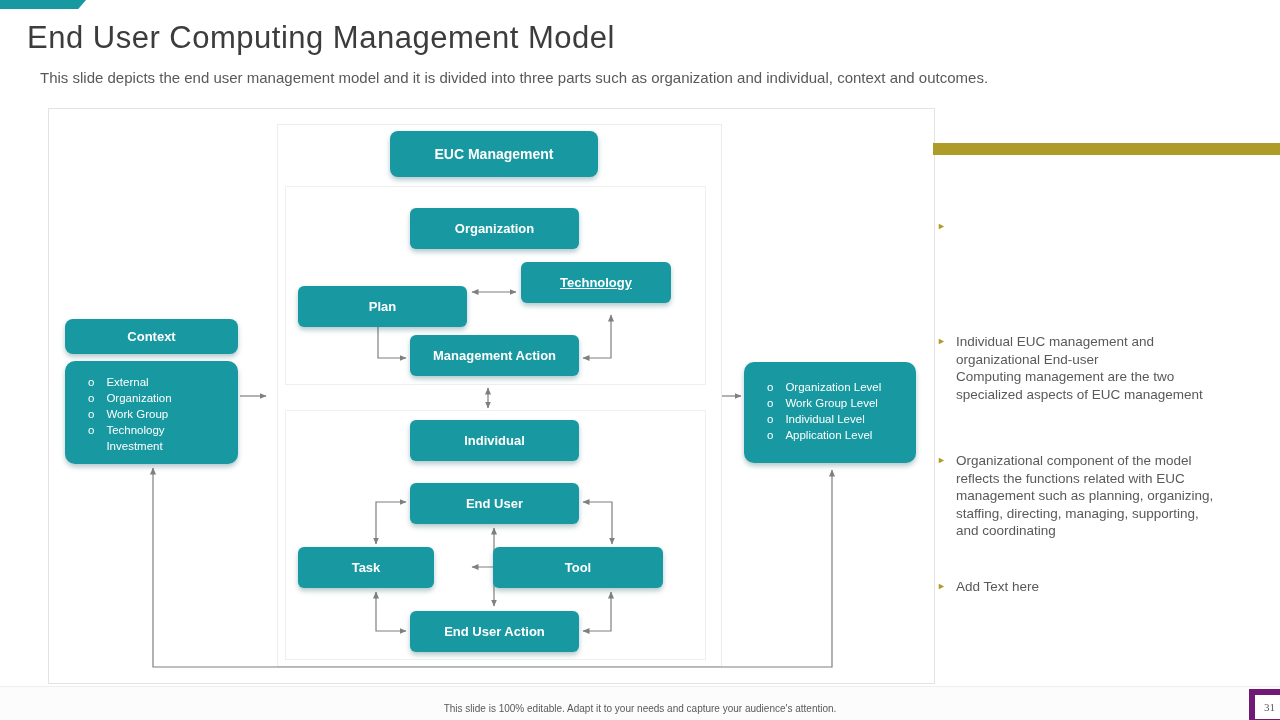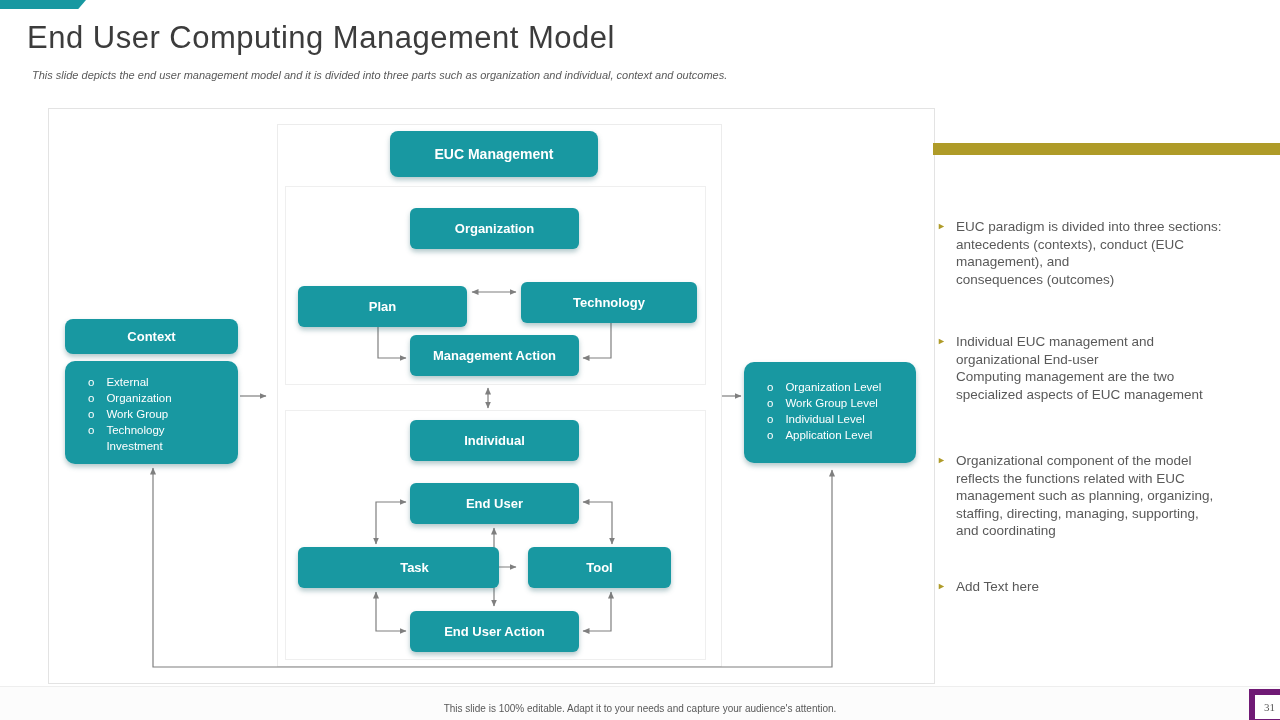--- a/index.html
+++ b/index.html
@@ -6,21 +6,21 @@
   #slide{position:relative;width:1280px;height:720px;background:#ffffff;overflow:hidden;
          font-family:"Liberation Sans", sans-serif;}
 
   
   .corner-accent{position:absolute;left:0;top:0;width:86px;height:9px;background:#1898A1;
 :                clip-path:polygon(0 0,100% 0,91% 100%,0 100%);}
   .corner-accent{clip-path:polygon(0 0,100% 0,91% 100%,0 100%);}
 
   .slide-title{position:absolute;left:27px;top:20px;font-size:31px;color:#3c3c3c;
                letter-spacing:0.5px;font-weight:400;white-space:nowrap;}
-  .slide-subtitle{position:absolute;left:32px;top:69px;font-size:11px;color:#595959;font-style:italic;}
+  .slide-subtitle{position:absolute;left:40px;top:69px;font-size:15px;color:#595959;}
 
   
   .frame{position:absolute;background:#fff;border:1px solid #e3e3e3;}
   .outer-frame{left:48px;top:108px;width:885px;height:574px;}
   .inner-frame{left:277px;top:124px;width:443px;height:541px;border-color:#ececec;}
   .group-frame{position:absolute;border:1px solid #efefef;background:transparent;}
   .org-group{left:285px;top:186px;width:419px;height:197px;}
   .ind-group{left:285px;top:410px;width:419px;height:248px;}
 
   
@@ -103,27 +103,27 @@
 
     <polyline points="611,592 611,631 583,631" marker-start="url(#ah)" marker-end="url(#ah)"></polyline>
 
     <polyline points="153,468 153,667 832,667 832,470" marker-start="url(#ah)" marker-end="url(#ah)"></polyline>
   </svg>
 
   <div class="node node-big" style="left:390px;top:131px;width:208px;height:46px;">EUC Management</div>
 
   <div class="node" style="left:410px;top:208px;width:169px;height:41px;">Organization</div>
   <div class="node" style="left:298px;top:271px;width:169px;height:41px;margin-top:15px;">Plan</div>
-  <div class="node" style="left:521px;top:282px;width:176px;height:41px;">Technology</div>
+  <div class="node" style="left:521px;top:262px;width:150px;height:41px;text-decoration:underline;">Technology</div>
   <div class="node" style="left:410px;top:335px;width:169px;height:41px;">Management Action</div>
 
   <div class="node" style="left:410px;top:420px;width:169px;height:41px;">Individual</div>
   <div class="node" style="left:410px;top:483px;width:169px;height:41px;">End User</div>
-  <div class="node" style="left:298px;top:547px;width:169px;height:41px;padding-left:32px;">Task</div>
-  <div class="node" style="left:528px;top:547px;width:143px;height:41px;">Tool</div>
+  <div class="node" style="left:298px;top:547px;width:136px;height:41px;">Task</div>
+  <div class="node" style="left:493px;top:547px;width:170px;height:41px;">Tool</div>
   <div class="node" style="left:410px;top:611px;width:169px;height:41px;">End User Action</div>
 
   <div class="node" style="left:65px;top:319px;width:173px;height:35px;border-radius:8px;">Context</div>
   <div class="tlist" style="left:65px;top:361px;width:173px;height:103px;">
     <div class="li">
       <span class="mk">o</span>
       <span class="tx">External</span>
     </div>
     <div class="li">
       <span class="mk">o</span>
@@ -155,24 +155,20 @@
     <div class="li">
       <span class="mk">o</span>
       <span class="tx" style="max-width:125px">Application Level</span>
     </div>
   </div>
 
   <div class="gold-bar"></div>
 
   <div class="bullet" style="top:218px;">
     <span class="arrow">►</span>
-    <span class="btext">EUC paradigm is divided into three sections:
-antecedents (contexts), conduct (EUC
-management), and
-consequences (outcomes)</span>
   </div>
   <div class="bullet" style="top:333px;">
     <span class="arrow">►</span>
     <span class="btext">Individual EUC management and
 organizational End-user
 Computing management are the two
 specialized aspects of EUC management</span>
   </div>
   <div class="bullet" style="top:452px;">
     <span class="arrow">►</span>

